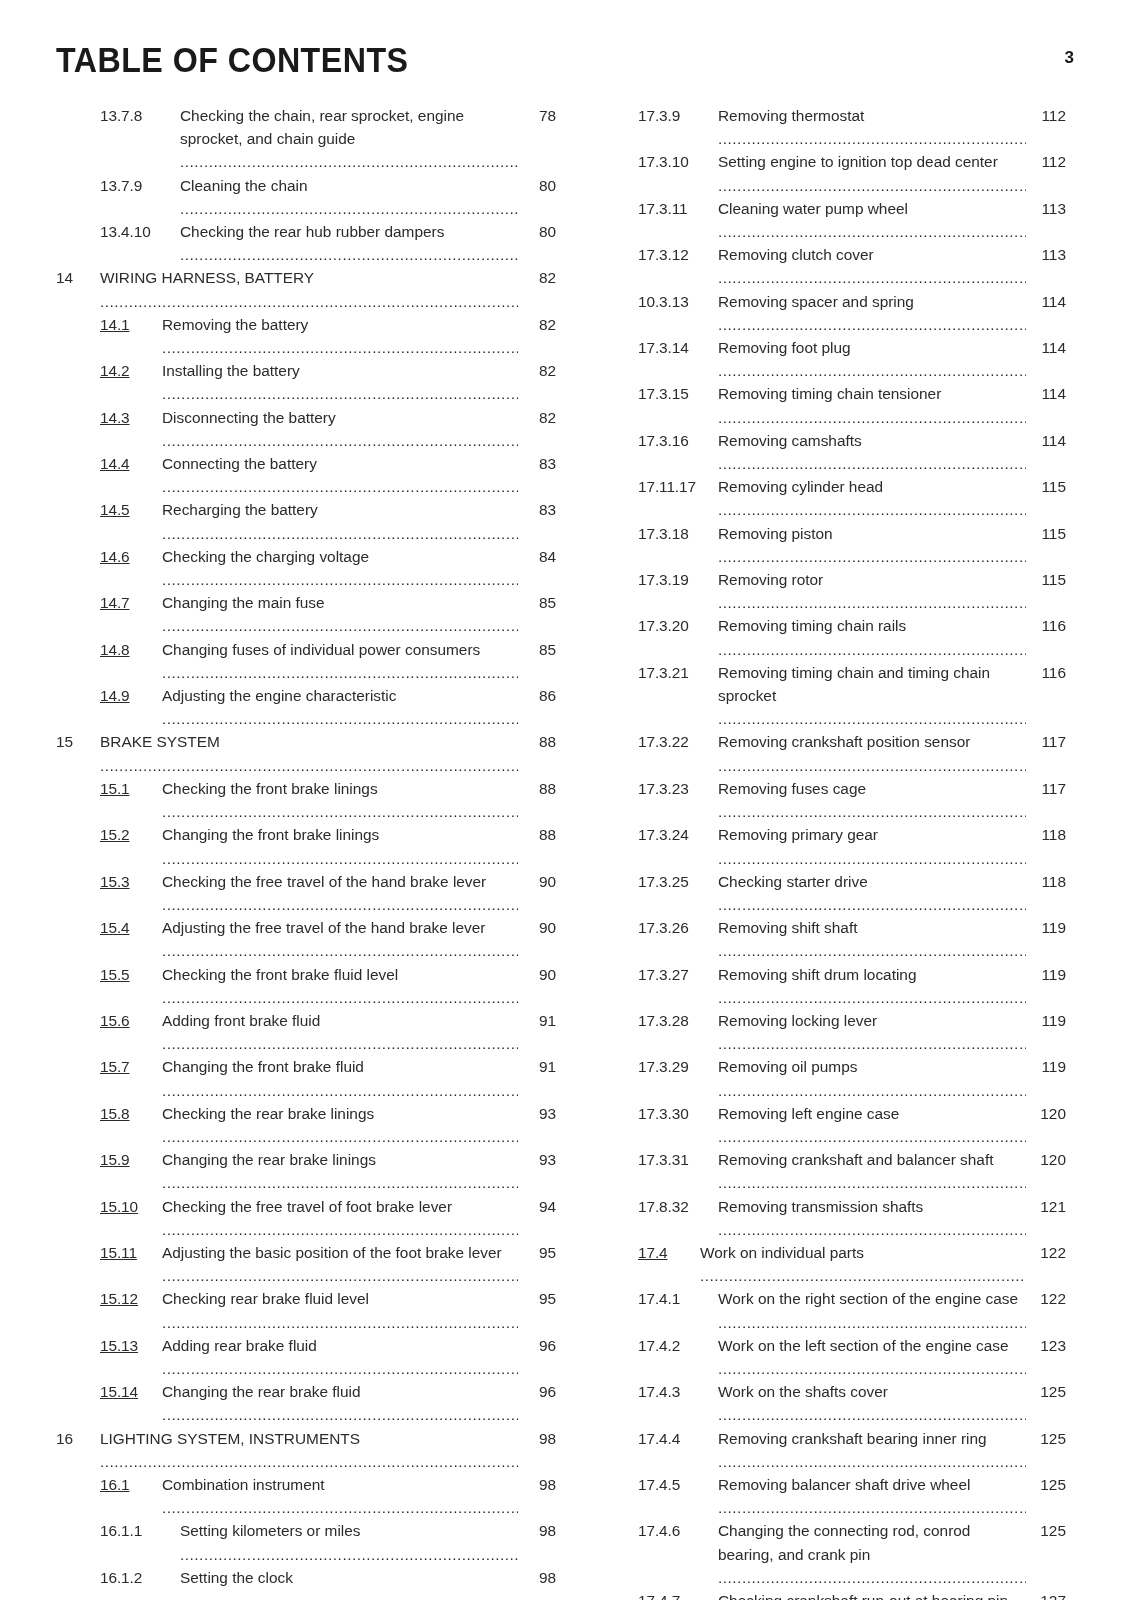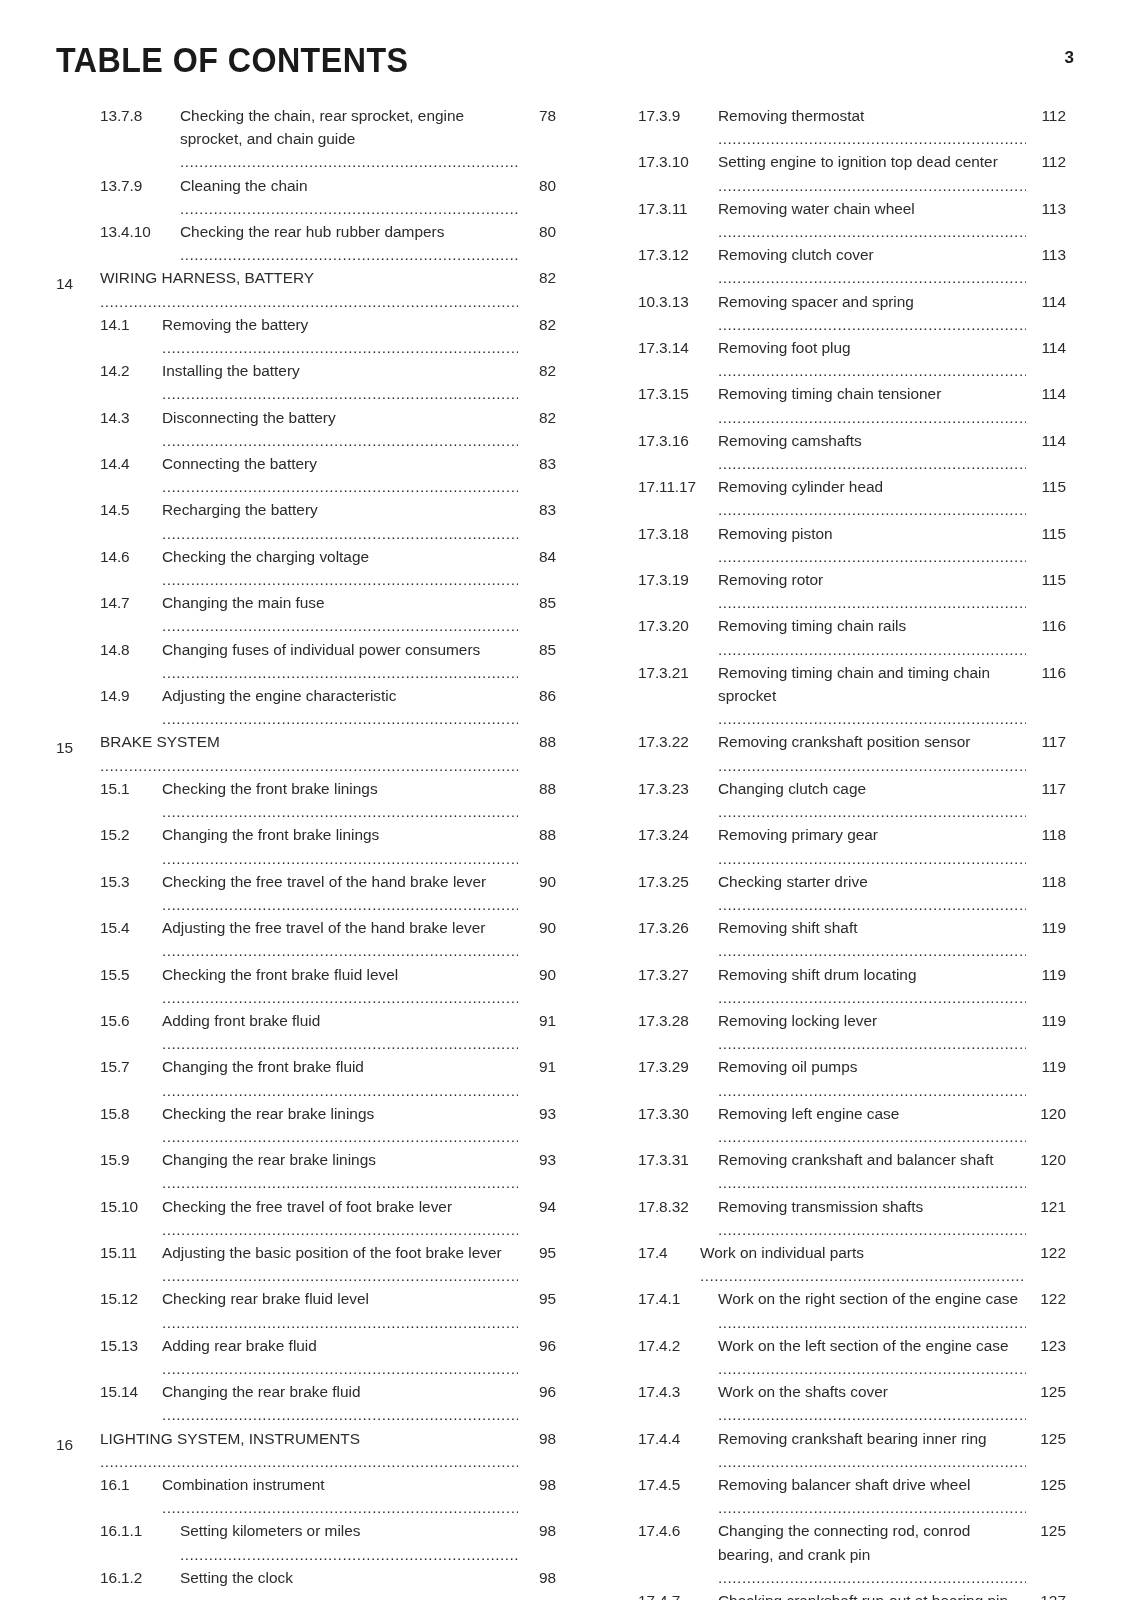--- a/index.html
+++ b/index.html
@@ -94,23 +94,23 @@
   }
 
   
   .leader {
     display: inline;
     letter-spacing: 0.5px;
     color: #2b2b2b;
   }
 
   
-  .lvl1 .toc-num { width: 44px; margin-top: 6px; }
+  .lvl1 .toc-num { width: 44px; }
   .lvl1 .toc-title { text-transform: none; }
-  .lvl2 .toc-num { width: 62px; margin-left: 44px; }
+  .lvl2 .toc-num { width: 62px; margin-left: 44px; text-decoration: underline; }
   .lvl3 .toc-num { width: 80px; margin-left: 44px; }
   .right .lvl2 .toc-num { width: 62px; margin-left: 44px; }
   .right .lvl3 .toc-num { width: 80px; margin-left: 44px; }
 
   .toc-pg { width: 34px; }
   .right .toc-pg { width: 36px; }
 </style>
 </head>
 <body>
 
@@ -288,21 +288,21 @@
         <span class="toc-mid" style="overflow: hidden; white-space: normal;"><span class="toc-title">Removing thermostat</span><span class="leader"> ..........................................................................................</span></span>
         <span class="toc-pg">112</span>
       </div>
       <div class="toc-entry lvl3">
         <span class="toc-num">17.3.10</span>
         <span class="toc-mid" style="overflow: hidden; white-space: normal;"><span class="toc-title">Setting engine to ignition top dead center</span><span class="leader"> ..........................................................................................</span></span>
         <span class="toc-pg">112</span>
       </div>
       <div class="toc-entry lvl3">
         <span class="toc-num">17.3.11</span>
-        <span class="toc-mid" style="overflow: hidden; white-space: normal;"><span class="toc-title">Removing water chain wheel</span><span class="leader"> ..........................................................................................</span></span>
+        <span class="toc-mid" style="overflow: hidden; white-space: normal;"><span class="toc-title">Cleaning water pump wheel</span><span class="leader"> ..........................................................................................</span></span>
         <span class="toc-pg">113</span>
       </div>
       <div class="toc-entry lvl3">
         <span class="toc-num">17.3.12</span>
         <span class="toc-mid" style="overflow: hidden; white-space: normal;"><span class="toc-title">Removing clutch cover</span><span class="leader"> ..........................................................................................</span></span>
         <span class="toc-pg">113</span>
       </div>
       <div class="toc-entry lvl3">
         <span class="toc-num">10.3.13</span>
         <span class="toc-mid" style="overflow: hidden; white-space: normal;"><span class="toc-title">Removing spacer and spring</span><span class="leader"> ..........................................................................................</span></span>
@@ -348,21 +348,21 @@
         <span class="toc-mid" style="overflow: hidden; white-space: normal;"><span class="toc-title">Removing timing chain and timing chain sprocket</span><span class="leader"> ..........................................................................................</span></span>
         <span class="toc-pg">116</span>
       </div>
       <div class="toc-entry lvl3">
         <span class="toc-num">17.3.22</span>
         <span class="toc-mid" style="overflow: hidden; white-space: normal;"><span class="toc-title">Removing crankshaft position sensor</span><span class="leader"> ..........................................................................................</span></span>
         <span class="toc-pg">117</span>
       </div>
       <div class="toc-entry lvl3">
         <span class="toc-num">17.3.23</span>
-        <span class="toc-mid" style="overflow: hidden; white-space: normal;"><span class="toc-title">Changing clutch cage</span><span class="leader"> ..........................................................................................</span></span>
+        <span class="toc-mid" style="overflow: hidden; white-space: normal;"><span class="toc-title">Removing fuses cage</span><span class="leader"> ..........................................................................................</span></span>
         <span class="toc-pg">117</span>
       </div>
       <div class="toc-entry lvl3">
         <span class="toc-num">17.3.24</span>
         <span class="toc-mid" style="overflow: hidden; white-space: normal;"><span class="toc-title">Removing primary gear</span><span class="leader"> ..........................................................................................</span></span>
         <span class="toc-pg">118</span>
       </div>
       <div class="toc-entry lvl3">
         <span class="toc-num">17.3.25</span>
         <span class="toc-mid" style="overflow: hidden; white-space: normal;"><span class="toc-title">Checking starter drive</span><span class="leader"> ..........................................................................................</span></span>

